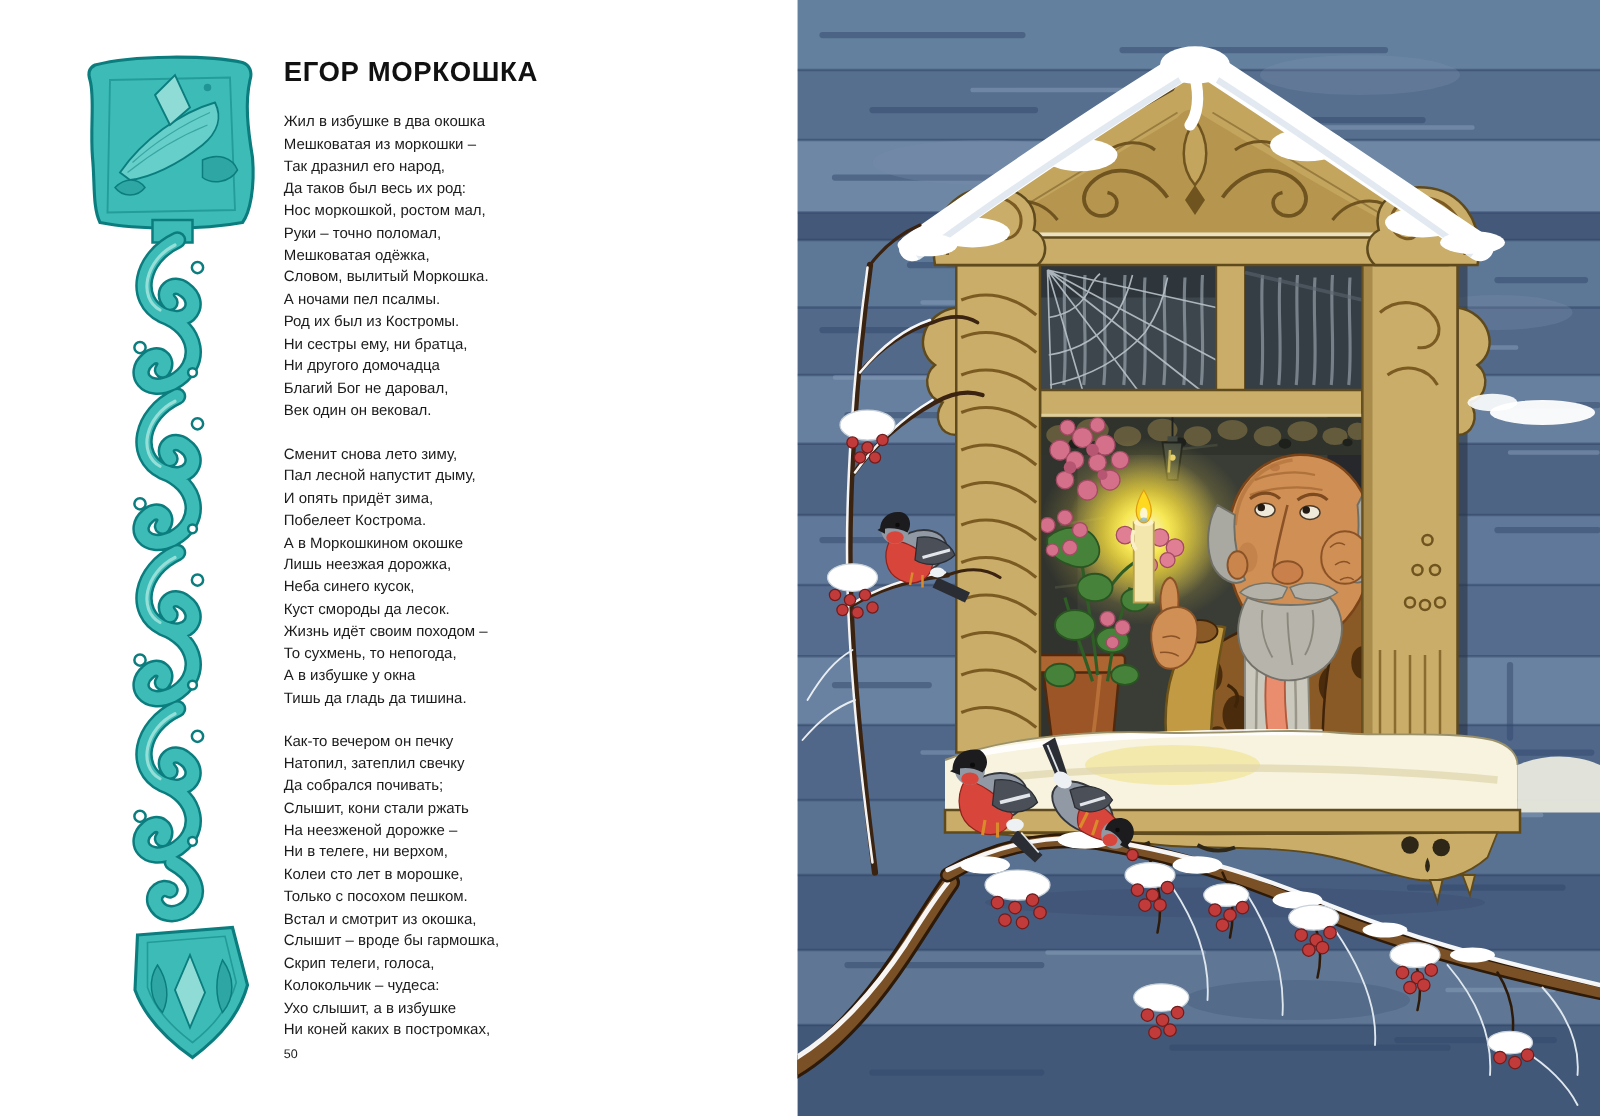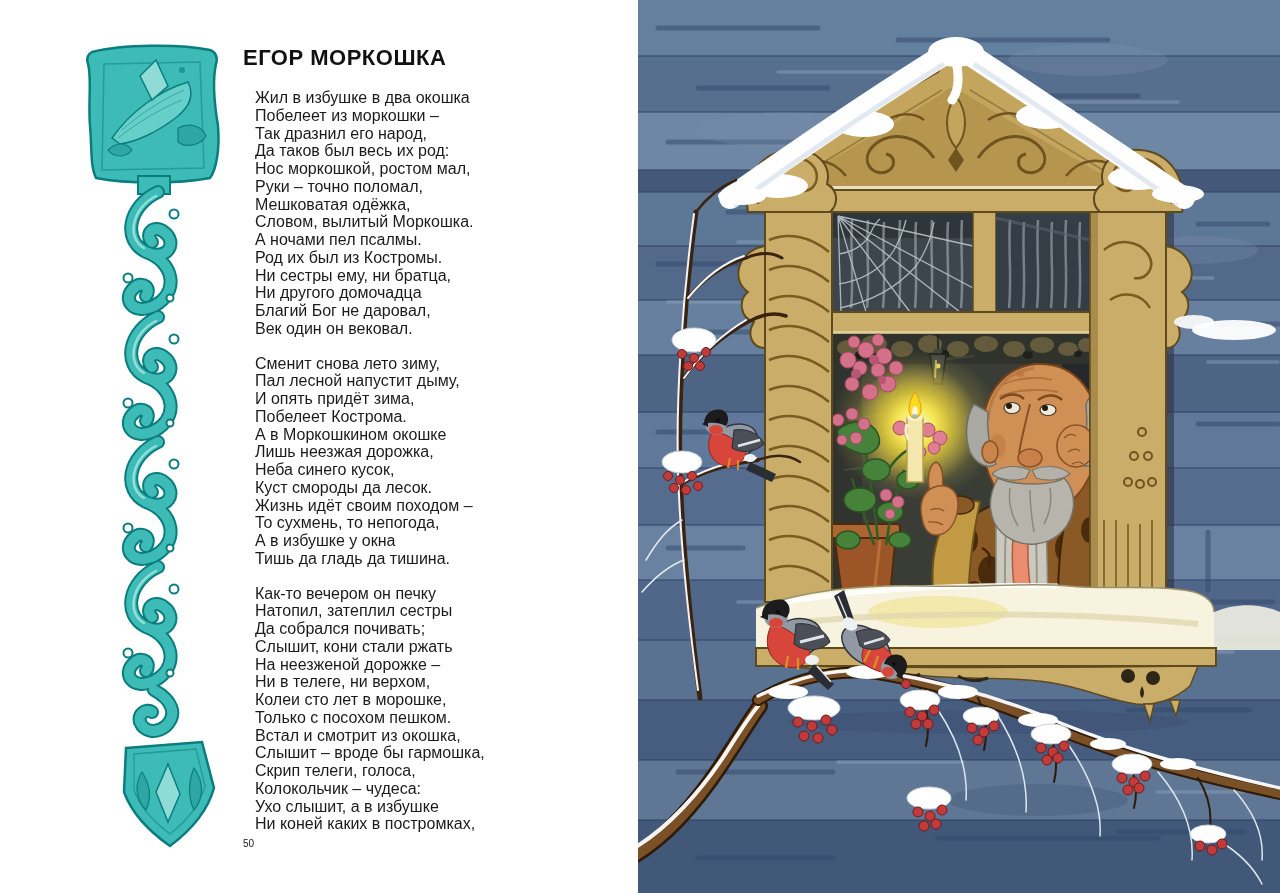--- a/index.html
+++ b/index.html
@@ -1,31 +1,31 @@
 <!DOCTYPE html>
 <html style="--page_background: #ffffff; --text: #1b1b1b; --ornament_teal: #3dbcb7; --ornament_teal_dark: #0c7d7e; --ornament_teal_light: #8fdcd6; --wall_blue: #5d7796; --frame_tan: #c9ad68; --frame_outline: #5f4a1e; --snow_white: #ffffff; --berry_red: #c23b3b; --bullfinch_breast: #d8453a; --glow_yellow: #f9e84b; --flower_pink: #d4708a; --coat_brown: #8a5a26; --scarf_salmon: #e98d6e; --skin_tan: #cf8f55;"><head>
 <meta charset="utf-8">
 <style>
   html,body{margin:0;padding:0;}
   body{
     width:1280px;height:893px;background:#fff;position:relative;overflow:hidden;
     font-family:"Liberation Sans", sans-serif;
   }
   .spread{position:absolute;inset:0;}
-  .page-left{position:absolute;left:16px;top:0;width:638px;height:682px;background:var(--page_background,#fff);}
+  .page-left{position:absolute;left:0;top:0;width:638px;height:682px;background:var(--page_background,#fff);}
   .page-right{position:absolute;left:638px;top:0;width:642px;height:893px;}
   .ornament{position:absolute;left:66px;top:42px;width:140px;height:810px;}
   .illustration{display:block;width:642px;height:893px;}
   .text-col{position:absolute;left:227px;top:46px;width:400px;color:var(--text,#1b1b1b);}
   .title{
     font-size:22px;font-weight:bold;line-height:24px;letter-spacing:.5px;
     margin:0 0 19px 0;color:#111;
   }
   .stanza{margin:0 0 17px 0;}
-  .poem-line{font-size:16px;line-height:17.75px;white-space:nowrap;margin-left:12px;}
+  .poem-line{font-size:12px;line-height:17.75px;white-space:nowrap;}
   .page-number{position:absolute;left:227px;top:838px;font-size:10px;color:var(--text,#1b1b1b);}
 </style>
 </head>
 <body>
 
 <div class="spread">
 
   <div class="page-left">
 
     <svg class="ornament" viewBox="0 0 140 810" aria-hidden="true">
@@ -75,21 +75,21 @@
         <polygon points="86,722 98,752 86,780 74,750" fill="#8fdcd6" stroke="#0c7d7e" stroke-width="1.5"></polygon>
         <path d="M60,730 C68,742 70,756 64,768 C54,758 52,742 60,730 Z" fill="#2ea6a3" stroke="#0c7d7e" stroke-width="1.2"></path>
         <path d="M112,726 C106,740 106,756 112,768 C122,756 122,740 112,726 Z" fill="#2ea6a3" stroke="#0c7d7e" stroke-width="1.2"></path>
       </g>
     </svg>
 
     <div class="text-col">
       <h1 class="title">ЕГОР МОРКОШКА</h1>
       <div class="stanza">
           <div class="poem-line">Жил в избушке в два окошка</div>
-          <div class="poem-line">Побелеет из моркошки –</div>
+          <div class="poem-line">Мешковатая из моркошки –</div>
           <div class="poem-line">Так дразнил его народ,</div>
           <div class="poem-line">Да таков был весь их род:</div>
           <div class="poem-line">Нос моркошкой, ростом мал,</div>
           <div class="poem-line">Руки – точно поломал,</div>
           <div class="poem-line">Мешковатая одёжка,</div>
           <div class="poem-line">Словом, вылитый Моркошка.</div>
           <div class="poem-line">А ночами пел псалмы.</div>
           <div class="poem-line">Род их был из Костромы.</div>
           <div class="poem-line">Ни сестры ему, ни братца,</div>
           <div class="poem-line">Ни другого домочадца</div>
@@ -105,21 +105,21 @@
           <div class="poem-line">Лишь неезжая дорожка,</div>
           <div class="poem-line">Неба синего кусок,</div>
           <div class="poem-line">Куст смороды да лесок.</div>
           <div class="poem-line">Жизнь идёт своим походом –</div>
           <div class="poem-line">То сухмень, то непогода,</div>
           <div class="poem-line">А в избушке у окна</div>
           <div class="poem-line">Тишь да гладь да тишина.</div>
         </div>
       <div class="stanza">
           <div class="poem-line">Как-то вечером он печку</div>
-          <div class="poem-line">Натопил, затеплил сестры</div>
+          <div class="poem-line">Натопил, затеплил свечку</div>
           <div class="poem-line">Да собрался почивать;</div>
           <div class="poem-line">Слышит, кони стали ржать</div>
           <div class="poem-line">На неезженой дорожке –</div>
           <div class="poem-line">Ни в телеге, ни верхом,</div>
           <div class="poem-line">Колеи сто лет в морошке,</div>
           <div class="poem-line">Только с посохом пешком.</div>
           <div class="poem-line">Встал и смотрит из окошка,</div>
           <div class="poem-line">Слышит – вроде бы гармошка,</div>
           <div class="poem-line">Скрип телеги, голоса,</div>
           <div class="poem-line">Колокольчик – чудеса:</div>

